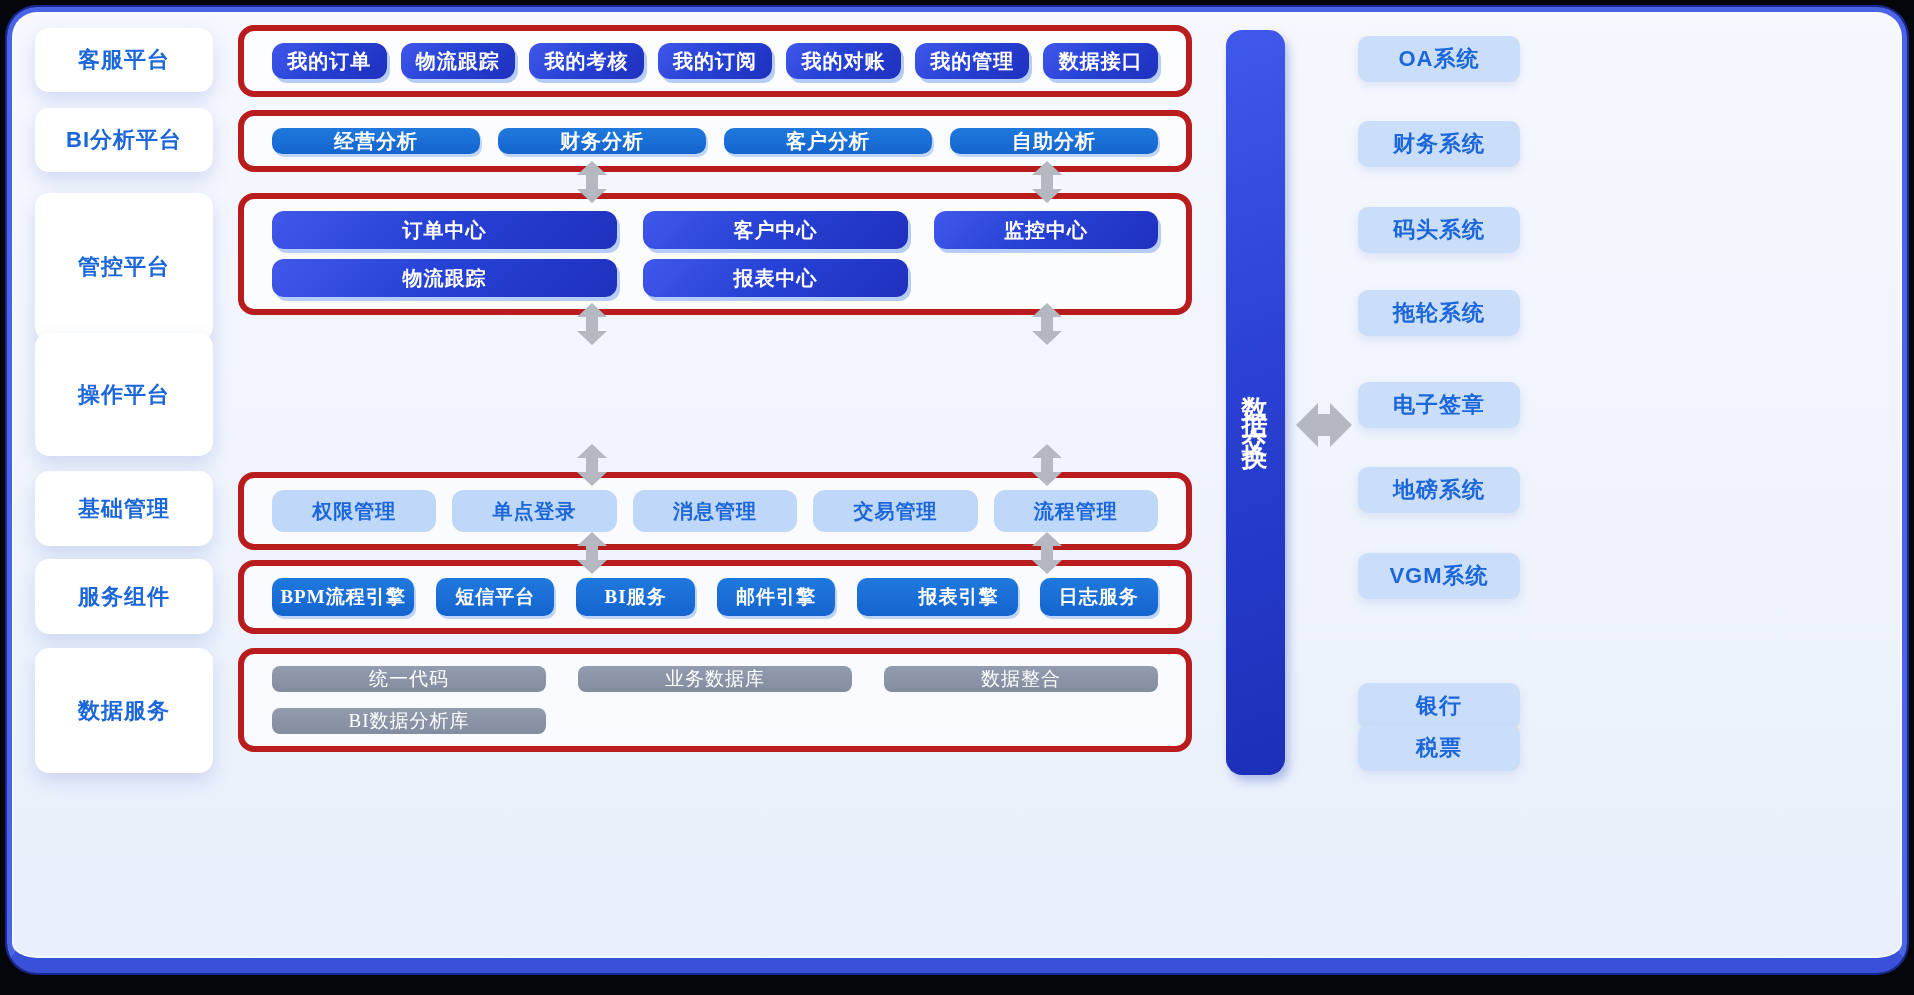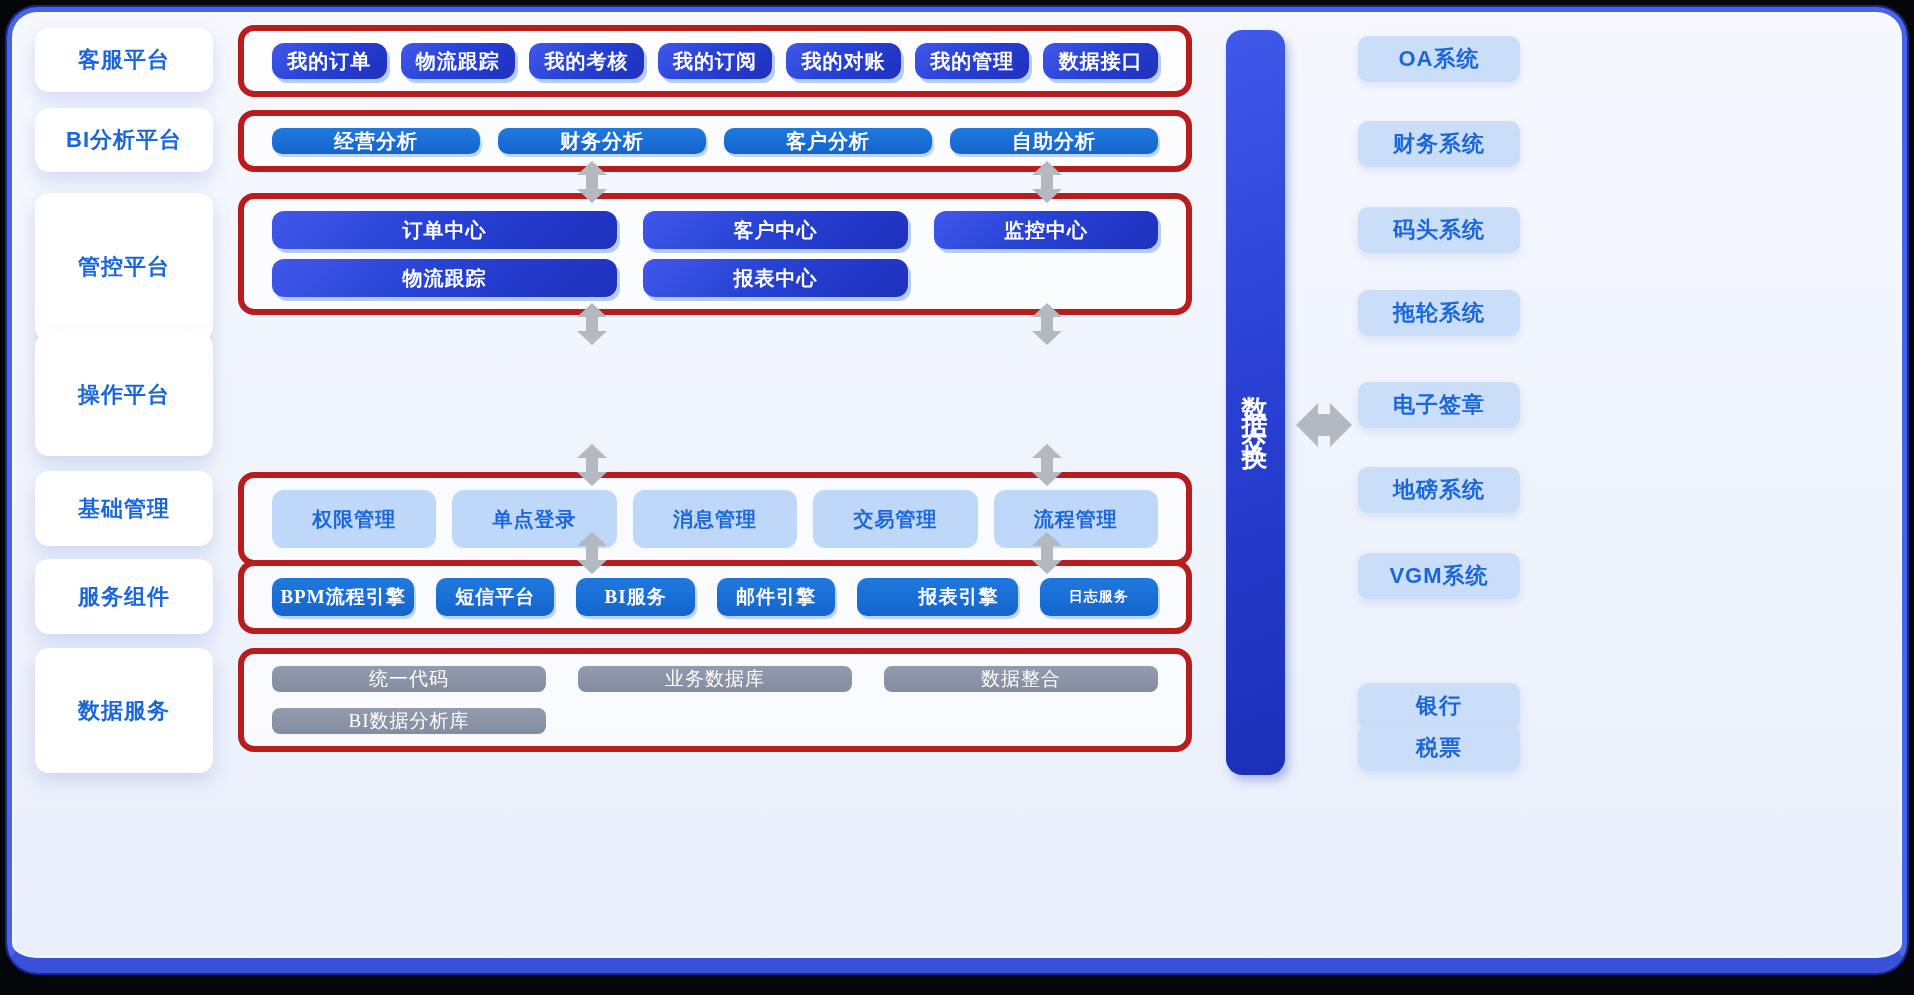--- a/index.html
+++ b/index.html
@@ -103,35 +103,35 @@
 
   <div class="mbox grid" style="top:193px;height:122px;grid-template-columns:354fr 272fr 230fr;column-gap:26px;row-gap:10px;font-size:21px;">
     <div class="btn btn-royal">订单中心</div>
     <div class="btn btn-royal">客户中心</div>
     <div class="btn btn-royal">监控中心</div>
     <div class="btn btn-royal" style="grid-column:1;">物流跟踪</div>
     <div class="btn btn-royal" style="grid-column:2;">报表中心</div>
   </div>
 
 
-  <div class="mbox" style="top:472px;height:94px;gap:16px;">
+  <div class="mbox" style="top:472px;height:78px;gap:16px;">
     <div class="btn btn-light">权限管理</div>
     <div class="btn btn-light">单点登录</div>
     <div class="btn btn-light">消息管理</div>
     <div class="btn btn-light">交易管理</div>
     <div class="btn btn-light">流程管理</div>
   </div>
 
   <div class="mbox" style="top:560px;height:74px;gap:22px;">
     <div class="btn btn-flat" style="flex:1.2;font-size:19px;">BPM流程引擎</div>
     <div class="btn btn-flat" style="font-size:19px;">短信平台</div>
     <div class="btn btn-flat" style="font-size:19px;">BI服务</div>
     <div class="btn btn-flat" style="font-size:19px;">邮件引擎</div>
     <div class="btn btn-flat" style="font-size:19px;padding-left:42px;">报表引擎</div>
-    <div class="btn btn-flat" style="font-size:14px;">日志服务</div>
+    <div class="btn btn-flat" style="font-size:19px;">日志服务</div>
   </div>
 
   <div class="mbox grid" style="top:648px;height:104px;grid-template-columns:1fr 1fr 1fr;column-gap:32px;row-gap:16px;">
     <div class="btn btn-gray">统一代码</div>
     <div class="btn btn-gray">业务数据库</div>
     <div class="btn btn-gray">数据整合</div>
     <div class="btn btn-gray">BI数据分析库</div>
   </div>
 
   <svg class="varrow" style="left:577px;top:161px;" viewBox="0 0 30 42">

